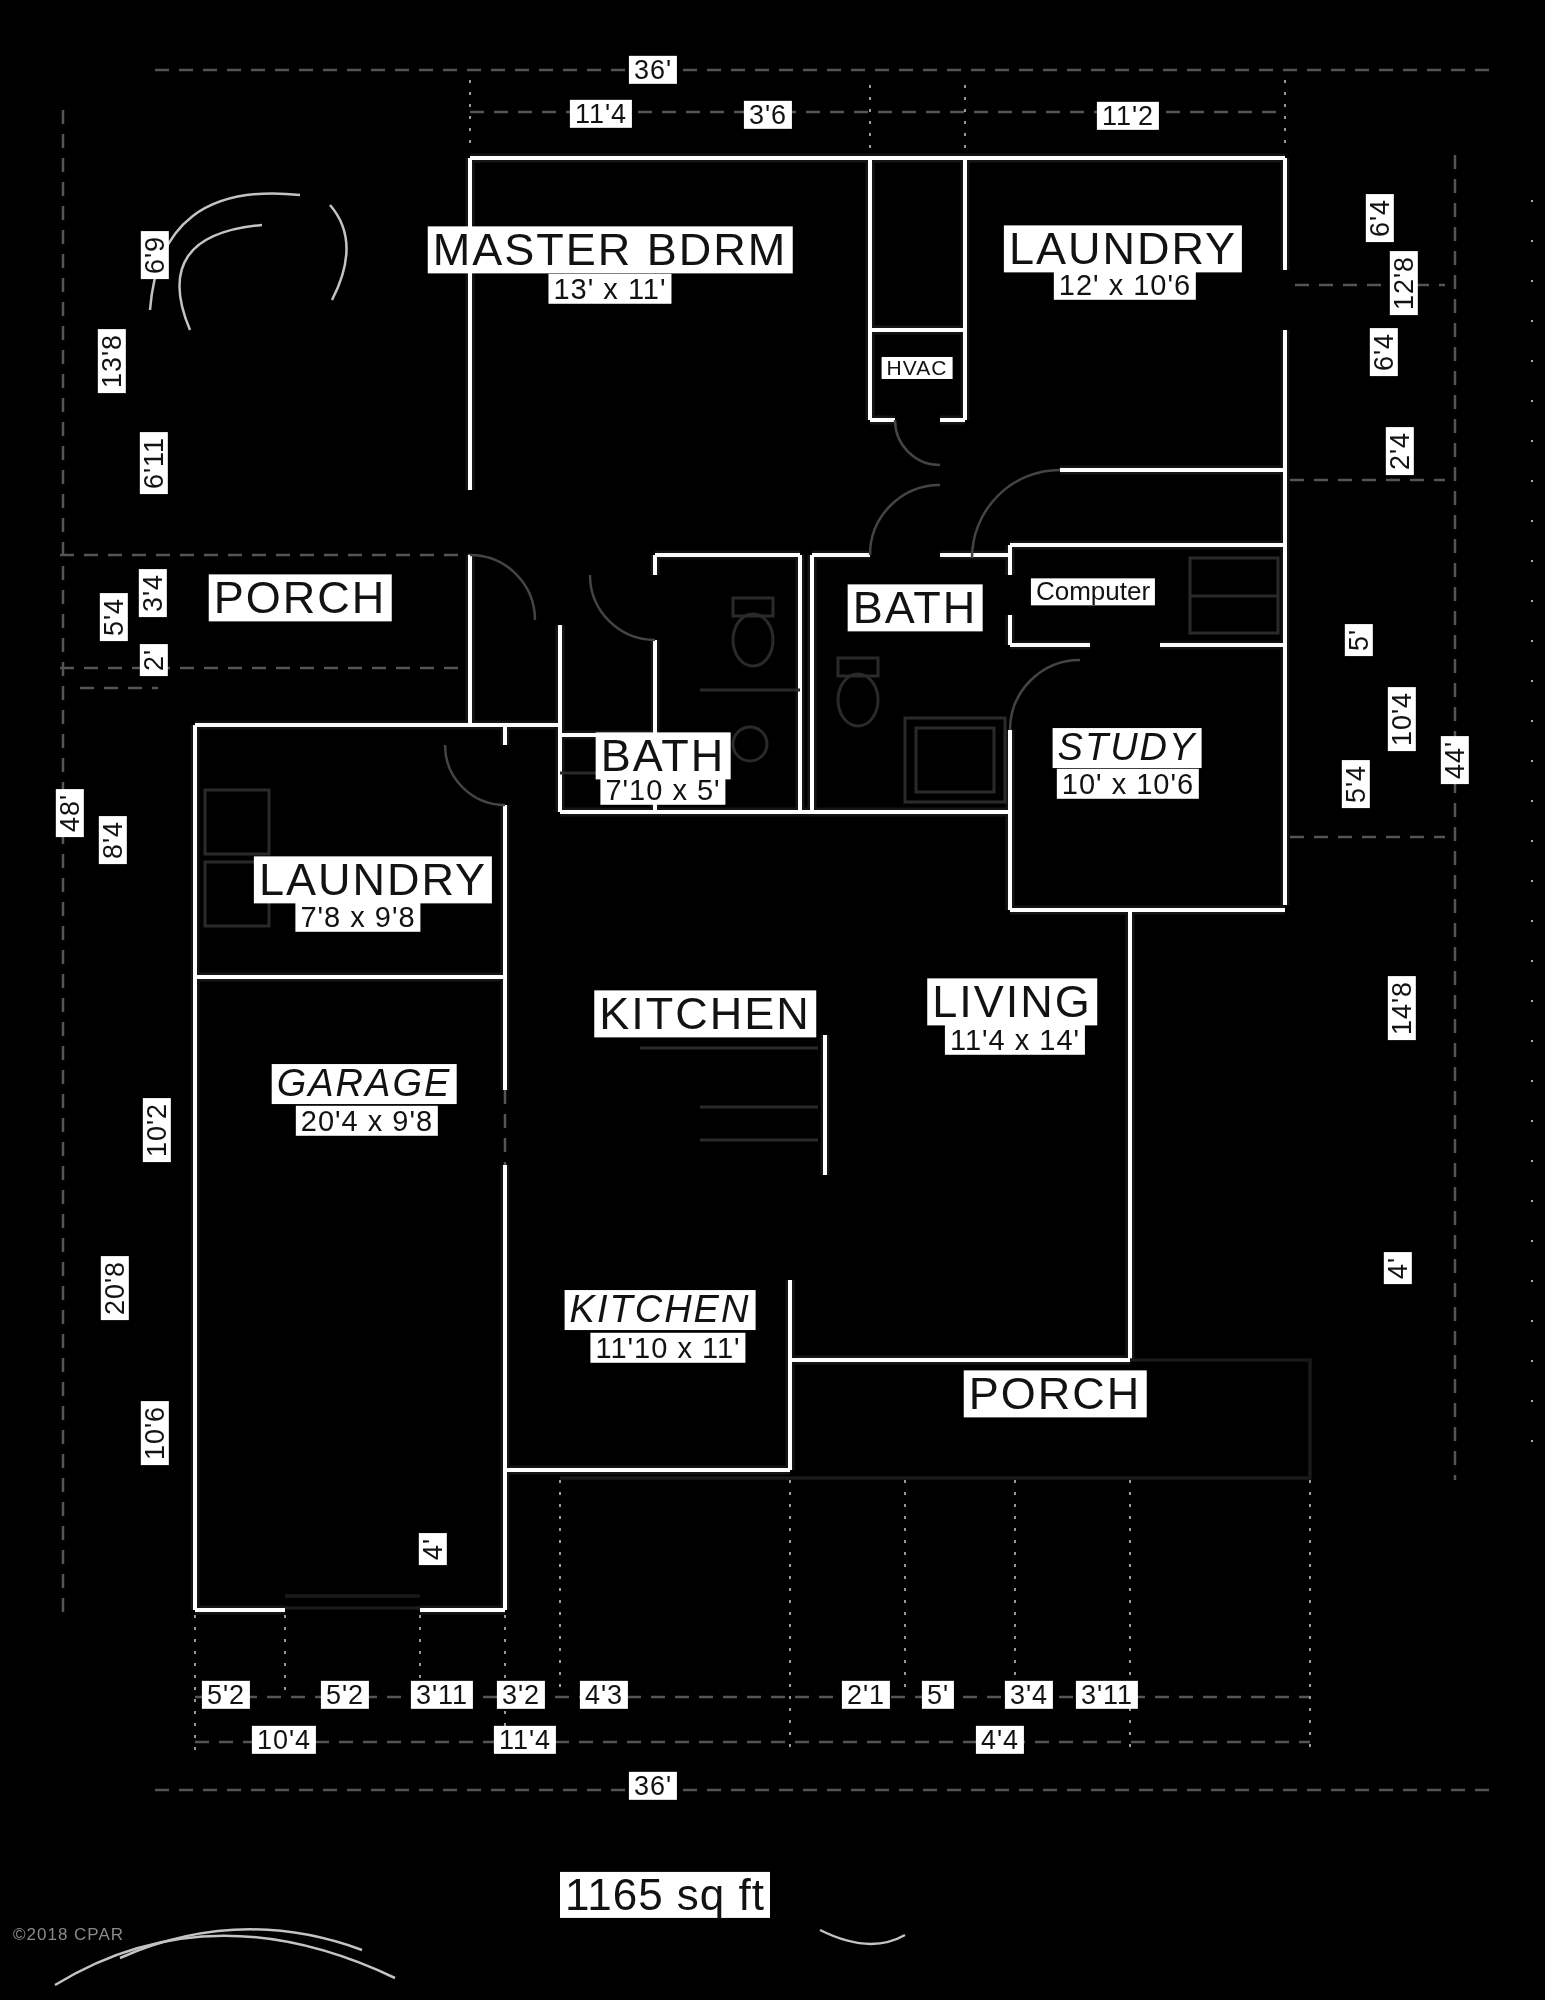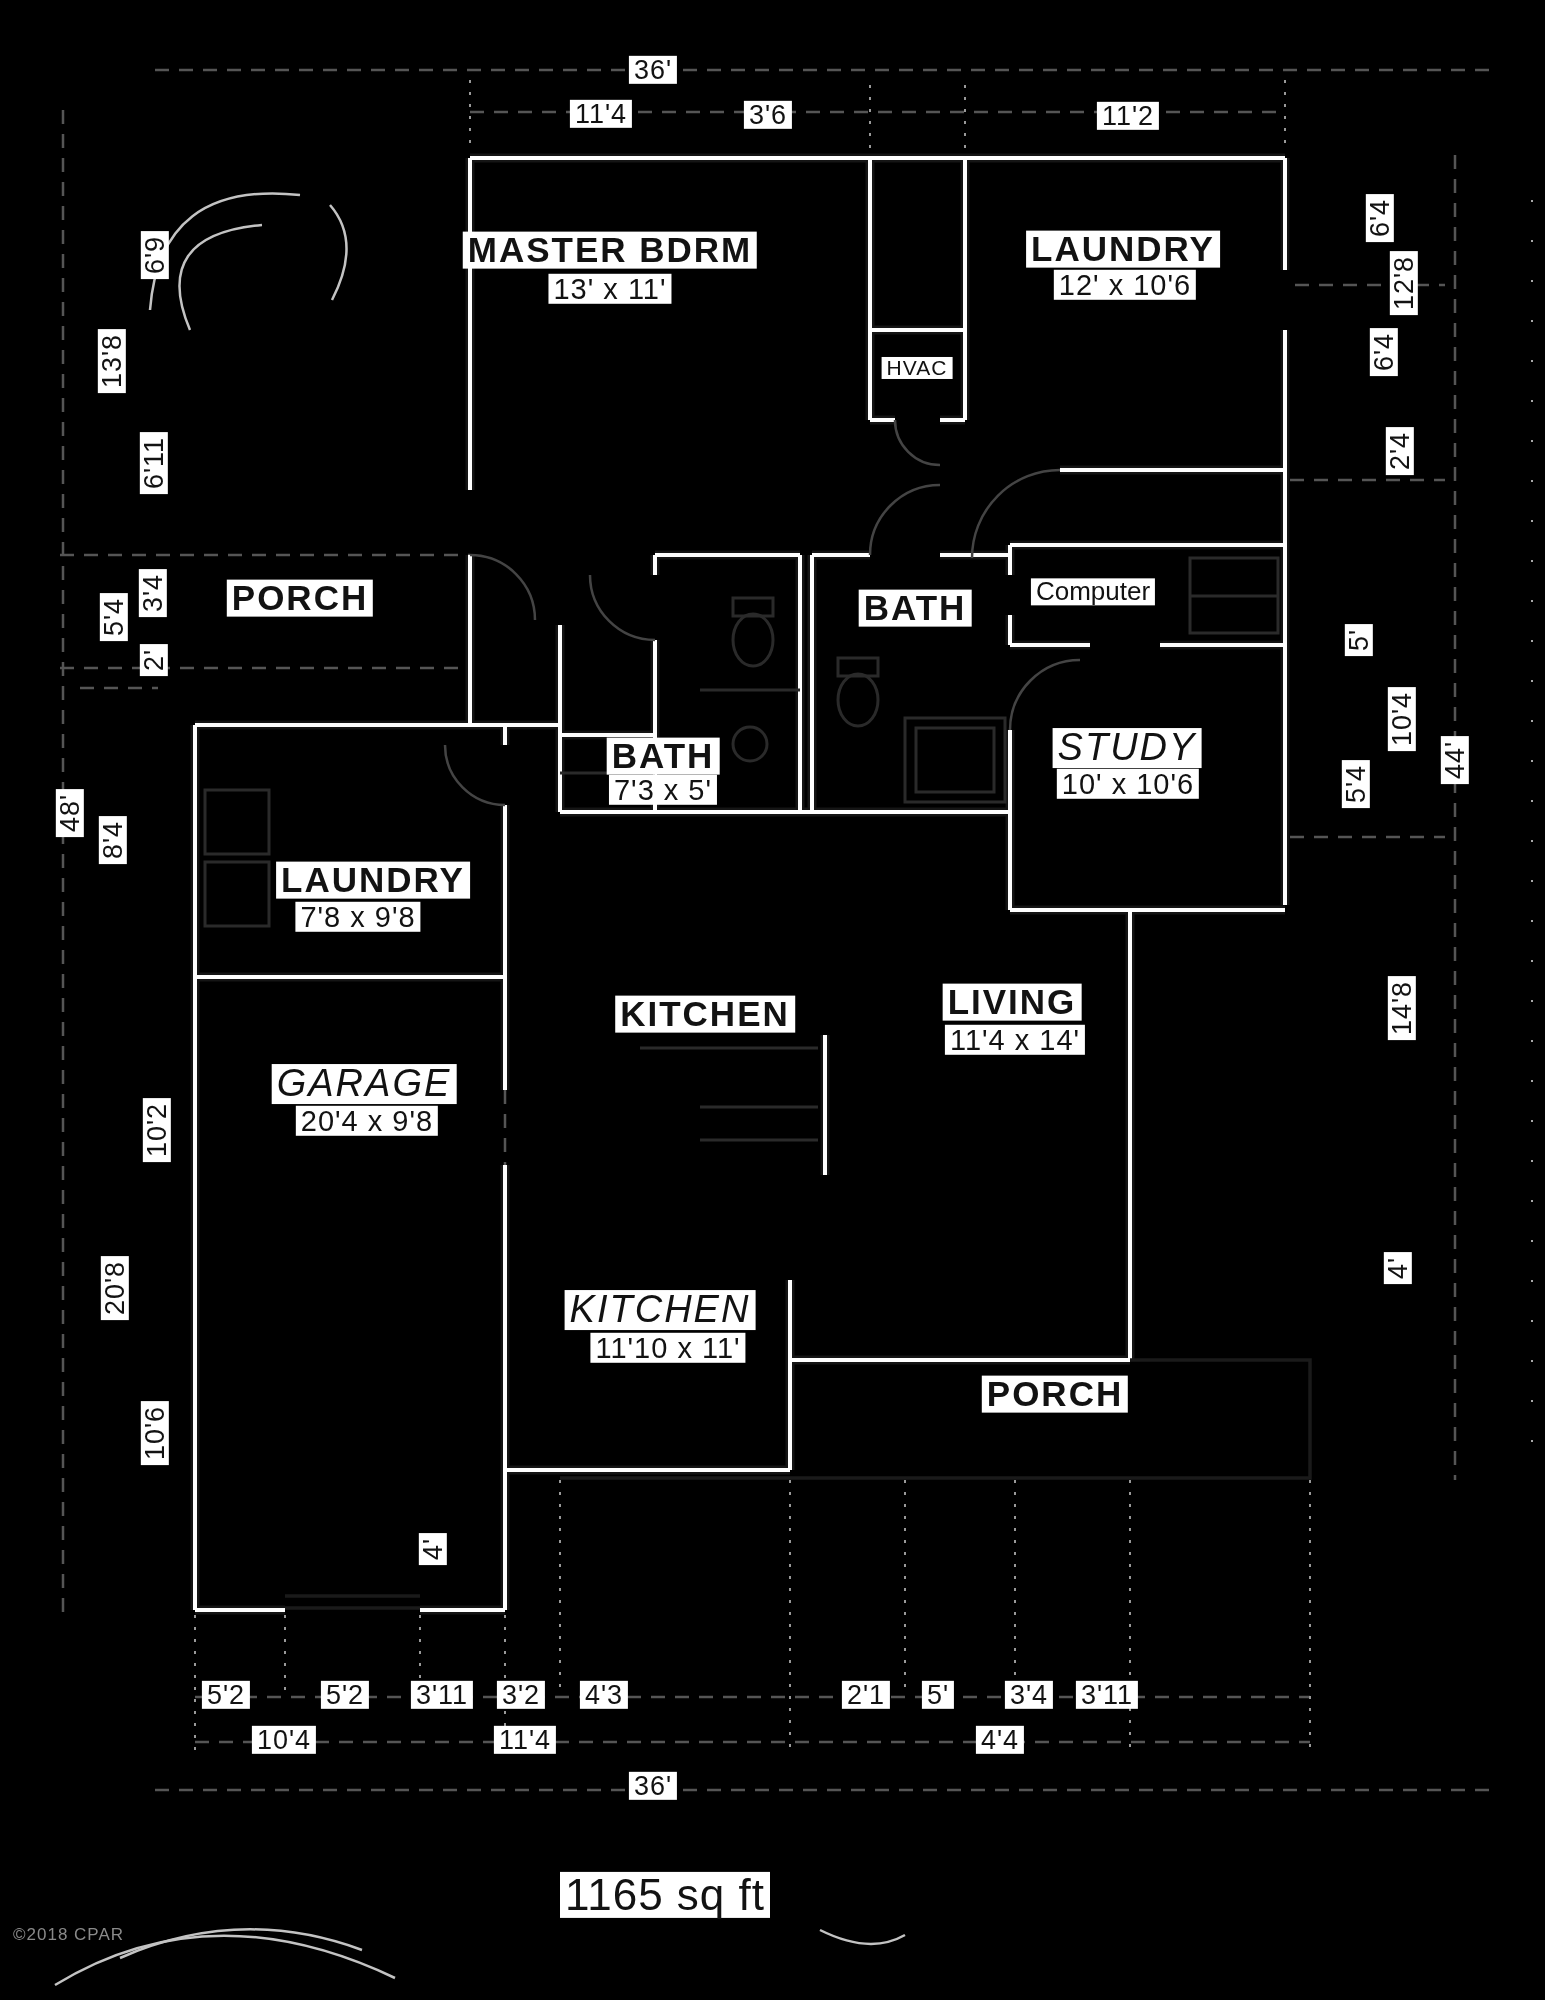--- a/index.html
+++ b/index.html
@@ -9,21 +9,21 @@
     margin:0 auto;
   }
   svg.plan{position:absolute;left:0;top:0;width:1545px;height:2000px;}
   .lbl{
     position:absolute;transform:translate(-50%,-50%);
     white-space:nowrap;background:#fff;padding:0 5px;line-height:1.05;
     text-align:center;
   }
   .rot{transform:translate(-50%,-50%) rotate(-90deg);}
   .dim{font-size:27px;letter-spacing:1px;}
-  .room{font-size:35px;letter-spacing:2px;font-weight:bold;}
+  .room{font-size:45px;letter-spacing:2px;}
   .room-big{font-size:38px;letter-spacing:2px;font-style:italic;}
   .roomdims{font-size:29px;letter-spacing:1px;}
   .small{font-size:21px;letter-spacing:1px;}
   .med{font-size:26px;}
   .title{font-size:54px;letter-spacing:3px;}
   .subtitle{font-size:44px;letter-spacing:1px;}
   .wm{font-size:17px;color:#8a8a8a;transform:translate(0,-50%);background:none;letter-spacing:1px;}
 </style>
 </head>
 <body>
@@ -223,21 +223,21 @@
 
   <span class="lbl room" style="left:1123px;top:249px">LAUNDRY</span>
   <span class="lbl roomdims" style="left:1125px;top:285px">12' x 10'6</span>
 
   <span class="lbl small" style="left:917px;top:368px">HVAC</span>
   <span class="lbl med" style="left:1093px;top:592px">Computer</span>
 
   <span class="lbl room" style="left:915px;top:608px">BATH</span>
 
   <span class="lbl room" style="left:663px;top:756px">BATH</span>
-  <span class="lbl roomdims" style="left:663px;top:790px">7'3 x 5'</span>
+  <span class="lbl roomdims" style="left:663px;top:790px">7'10 x 5'</span>
 
   <span class="lbl room-big" style="left:1127px;top:748px">STUDY</span>
   <span class="lbl roomdims" style="left:1128px;top:784px">10' x 10'6</span>
 
   <span class="lbl room" style="left:1012px;top:1002px">LIVING</span>
   <span class="lbl roomdims" style="left:1015px;top:1040px">11'4 x 14'</span>
 
   <span class="lbl room" style="left:705px;top:1014px">KITCHEN</span>
 
   <span class="lbl room-big" style="left:660px;top:1310px">KITCHEN</span>

